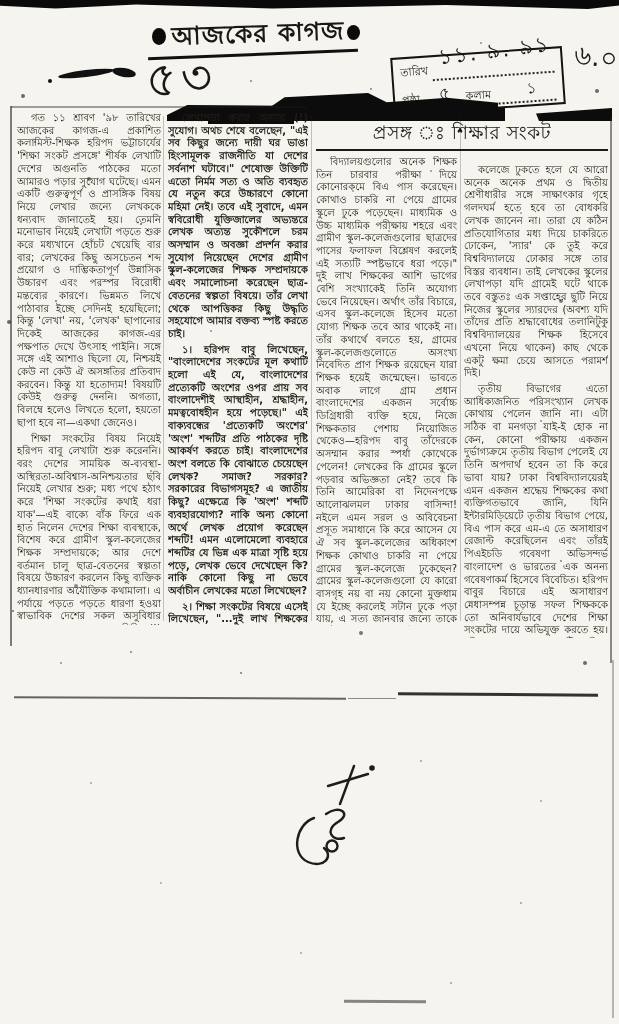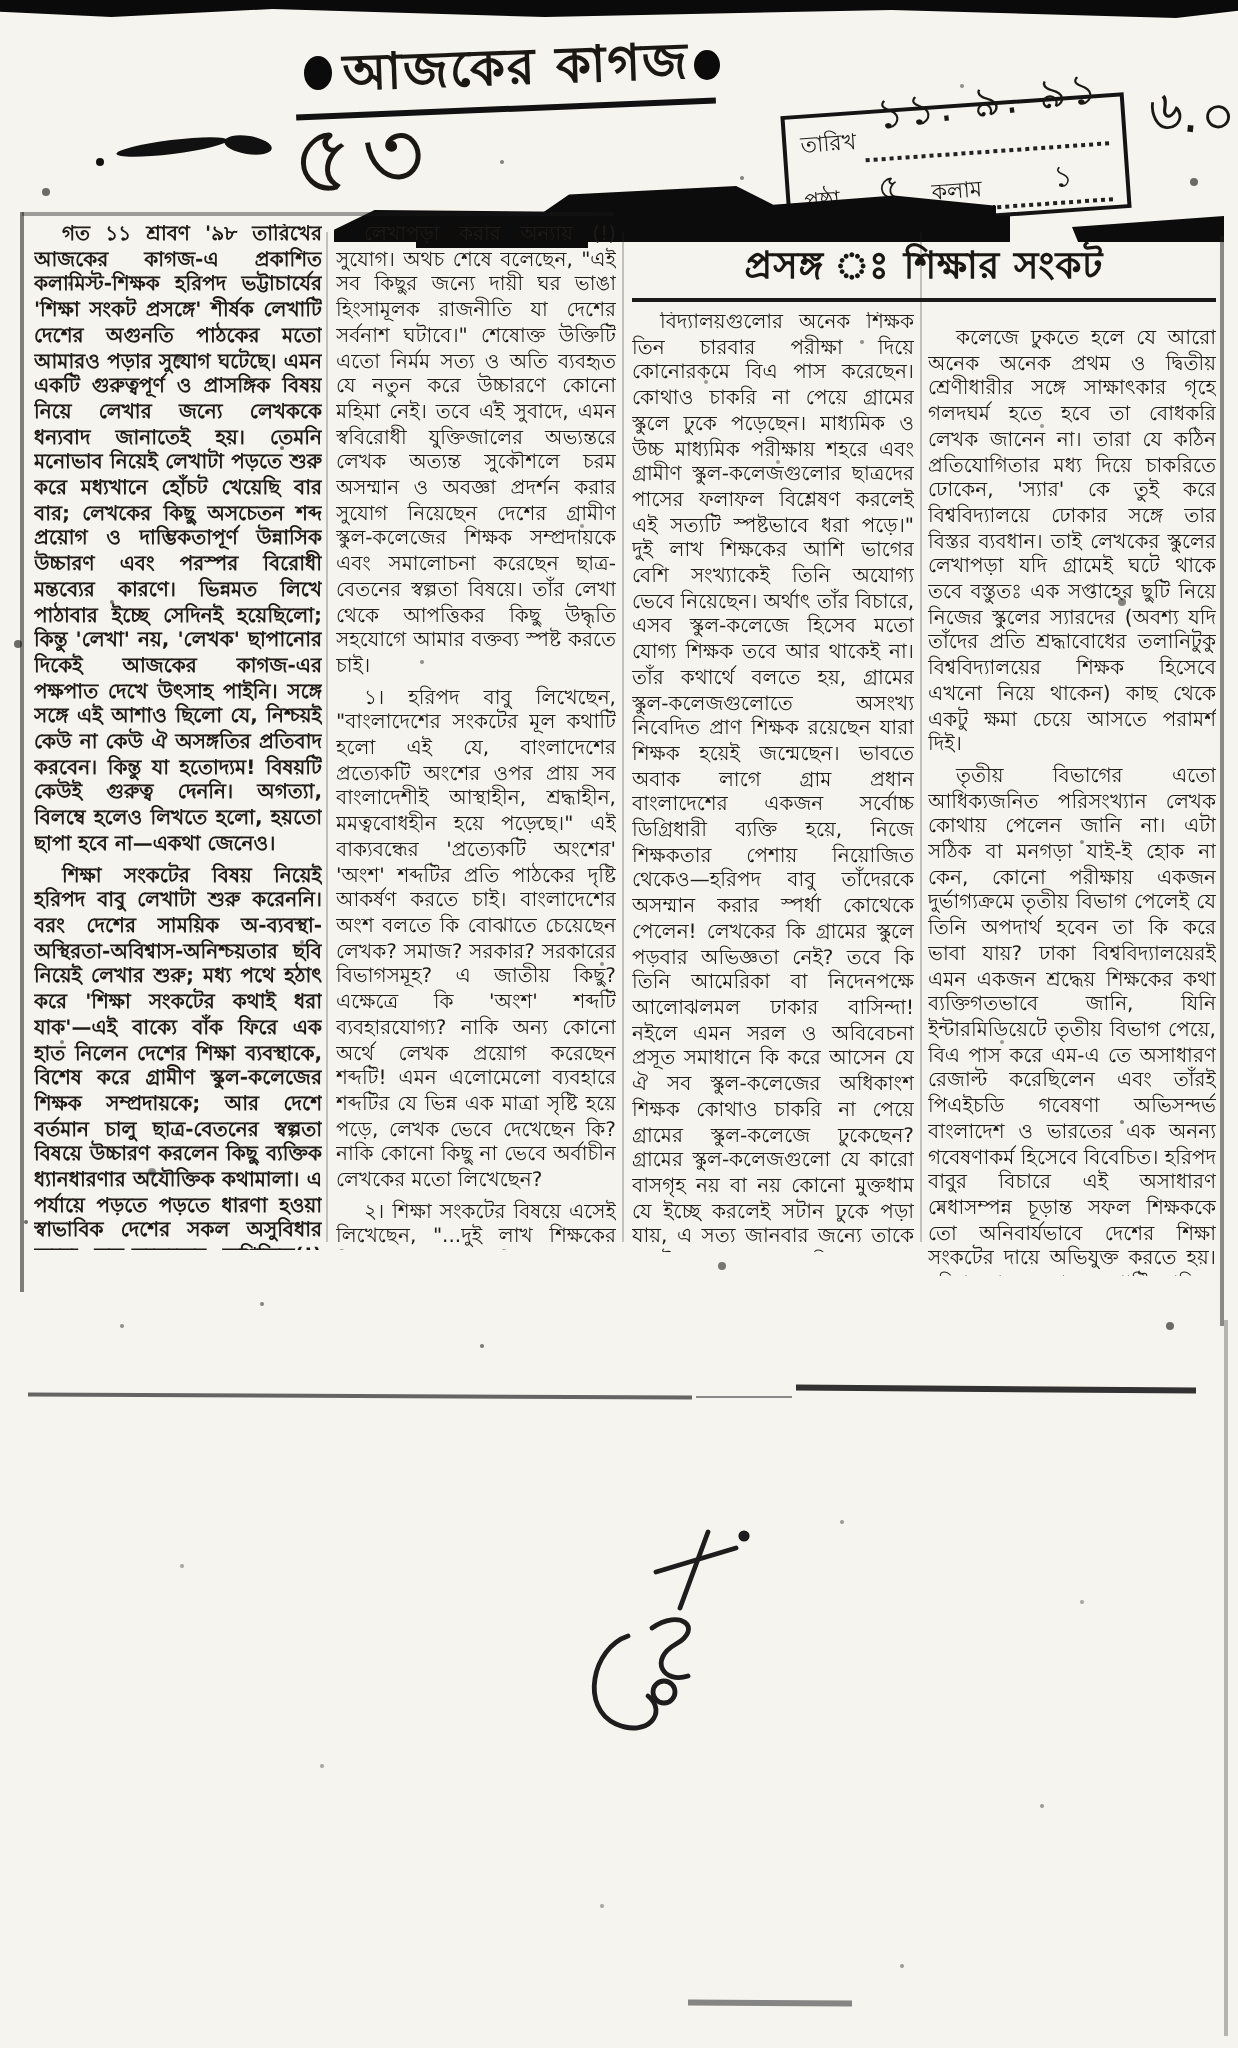--- a/index.html
+++ b/index.html
@@ -37,26 +37,26 @@
   .stamp-row{display:flex;align-items:flex-end;margin-bottom:9px;}
   .stamp-label{white-space:nowrap;margin-right:4px;}
   .leader{flex-grow:1;border-bottom:2px dotted #222;height:10px;}
   .leader.short{flex-grow:0;width:36px;margin-right:6px;}
   .stamp-date{position:absolute;left:46px;top:-18px;font-size:21px;transform:rotate(-3deg);
     letter-spacing:2px;white-space:nowrap;}
   .stamp-page-val{position:absolute;left:44px;top:24px;font-size:17px;}
   .stamp-col-val{position:absolute;left:132px;top:26px;font-size:15px;}
   
   .headline{position:absolute;left:316px;top:119px;width:292px;height:30px;text-align:center;
-    font-size:18.5px;font-weight:700;border-bottom:2.5px solid #1a1a1a;letter-spacing:.5px;}
+    font-size:18.5px;font-weight:400;border-bottom:2.5px solid #1a1a1a;letter-spacing:.5px;}
   .col{position:absolute;text-align:justify;font-size:10px;line-height:12.7px;overflow:hidden;
     color:#201b16;}
   .col p{margin:0 0 3px;text-indent:14px;}
-  .col-1{left:17px;top:112px;width:144px;height:513px;font-weight:bold;}
-  .col-2{left:168px;top:112px;width:140px;height:513px;}
+  .col-1{left:17px;top:112px;width:144px;height:513px;}
+  .col-2{left:168px;top:112px;width:140px;height:513px;font-weight:bold;}
   .col-3{left:316px;top:156px;width:141px;height:470px;}
   .col-4{left:464px;top:164px;width:144px;height:474px;}
   .art-border-left{position:absolute;left:10px;top:106px;width:2px;height:540px;background:rgba(25,25,25,.55);}
   .art-border-top{position:absolute;left:11px;top:106px;width:296px;height:1.5px;background:rgba(25,25,25,.4);}
   .col-rule{position:absolute;top:116px;width:1px;height:505px;background:rgba(40,35,30,.25);}
   .rule-12{left:163px;}.rule-23{left:311px;}.rule-34{left:460px;}
   .edge-right{position:absolute;left:610px;top:118px;width:2px;height:545px;background:rgba(30,30,30,.5);}
   .edge-right-low{position:absolute;left:612px;top:660px;width:1.5px;height:358px;background:rgba(60,60,60,.35);}
   
   .fold-1{position:absolute;left:14px;top:697px;width:332px;height:2px;background:#4a4a4a;

